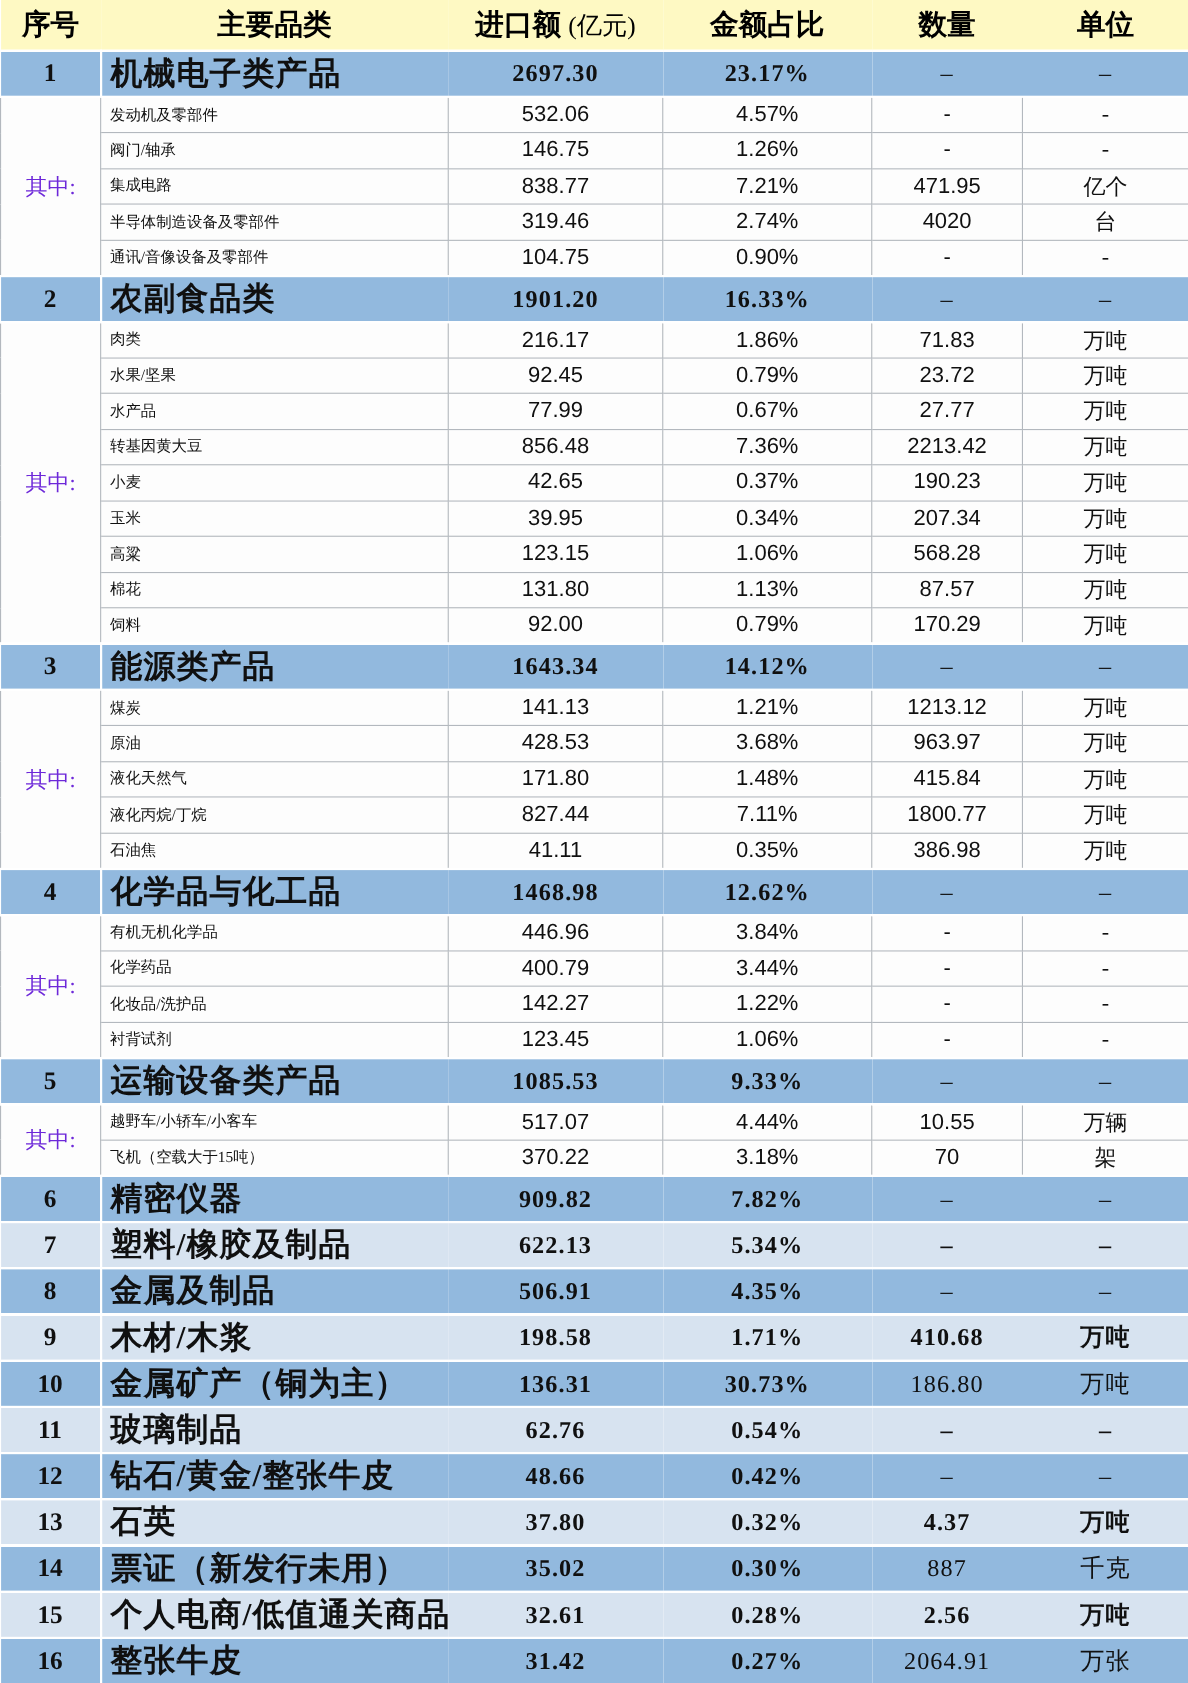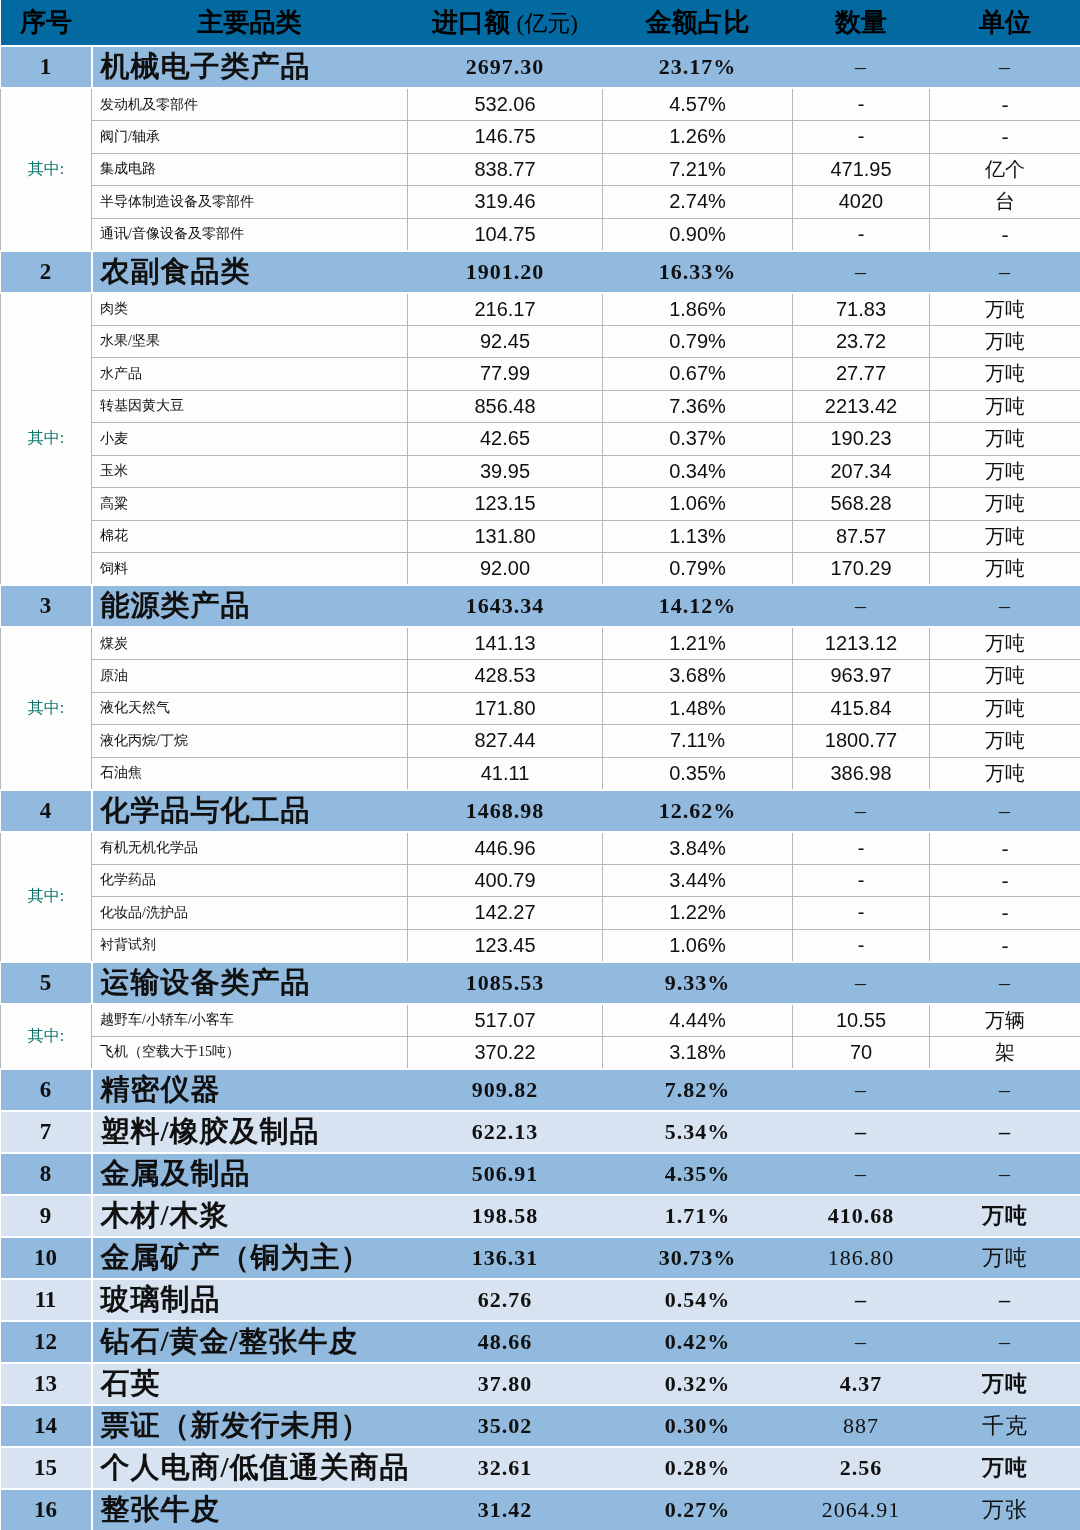--- a/index.html
+++ b/index.html
@@ -24,21 +24,21 @@
     font-weight:bold;font-size:30px;margin-left:10px;line-height:1;
   }
 
   
   table{width:1080px;border-collapse:collapse;table-layout:fixed;}
   col.c-no{width:91px;}  col.c-name{width:316px;} col.c-amt{width:195px;}
   col.c-pct{width:190px;} col.c-qty{width:137px;} col.c-unit{width:151px;}
 
   thead tr{height:46px;}
   th{
-    background:#0369a1;color:#000;font-weight:bold;font-size:26px;
+    background:#fef9c3;color:#000;font-weight:bold;font-size:26px;
     text-align:center;padding:0;white-space:nowrap;
   }
   th .hdr-small{font-size:23px;font-weight:normal;}
 
   tbody tr,tfoot tr{height:32.5px;}
   td{padding:0;font-size:21px;color:#101010;white-space:nowrap;overflow:hidden;}
 
   
   tr.row-blue td{background:var(--c-blue-med,#92b9de);border-top:2px solid #fff;border-bottom:2px solid #fff;}
   tr.row-lite td{background:var(--c-blue-lite,#d7e3f0);border-top:2px solid #fff;border-bottom:2px solid #fff;}
@@ -47,21 +47,21 @@
   td.sec-no{text-align:center;font-weight:bold;font-size:23px;}
   td.sec-name{text-align:left;padding-left:8px;font-weight:bold;font-size:29px;letter-spacing:1px;}
   td.sec-num{text-align:center;font-weight:bold;font-size:22px;letter-spacing:1px;}
   td.merged2{text-align:right;font-size:22px;}
   tr.row-blue td.reg{font-weight:normal;}
 
   
   tr.sub-row td{
     background:#fdfdfd;border:1px solid #b3b8be;
   }
-  td.qizhong{text-align:center;font-size:16px;color:#0f766e;background:#fdfdfd;border:1px solid #b3b8be;border-left:none;}
+  td.qizhong{text-align:center;font-size:20px;color:#6d28d9;background:#fdfdfd;border:1px solid #b3b8be;border-left:none;}
   td.sub-name{text-align:left;padding-left:8px;font-size:14px;}
   td.sub-num{
     text-align:center;font-size:20px;
     font-family:"Liberation Sans","DejaVu Sans",sans-serif;
   }
   td.sub-unit{text-align:center;font-size:20px;}
   tr.sub-row td:last-child{border-right:1px solid #b3b8be;}
 
   
   tr.total-row td{

